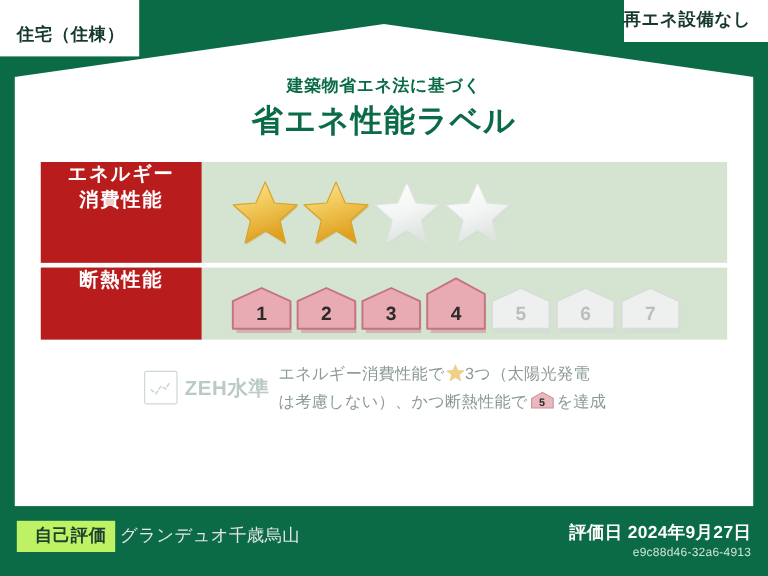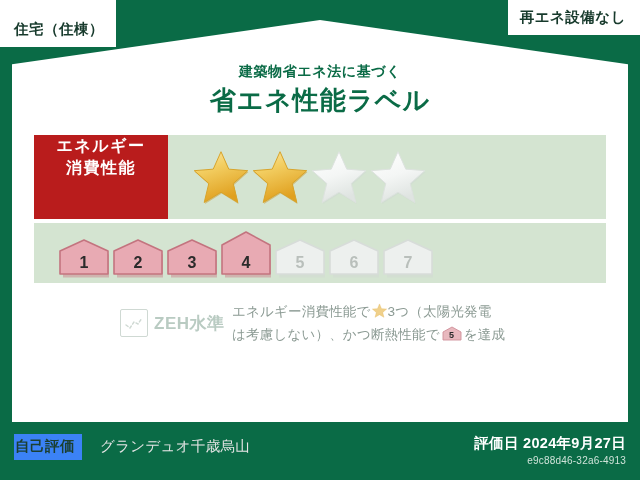--- a/index.html
+++ b/index.html
@@ -36,21 +36,21 @@
     line-height: 35px;
     white-space: nowrap;
     z-index: 6;
   }
   #tag-left {
     left: 0;
     padding: 12px 12px 0 14px;
   }
   #tag-right {
     right: 0;
-    padding: 0 14px 0 12px;
+    padding: 0 14px 0 0;
   }
 
   
   #panel {
     position: absolute;
     left: 12px;
     top: 20px;
     width: 616px;
     height: 402px;
     background: #ffffff;
@@ -210,26 +210,26 @@
     position: absolute;
     left: 0;
     top: 424px;
     width: 640px;
     height: 56px;
   }
   #self-eval-badge {
     position: absolute;
     left: 14px;
     top: 10px;
-    background: #3b82f6;
+    background: #bef264;
     color: #1b3f31;
     font-size: 14.5px;
     font-weight: bold;
     letter-spacing: 0.5px;
-    padding: 3px 7px 4px 1px;
+    padding: 3px 7px 4px 15px;
     white-space: nowrap;
   }
   #building-name {
     position: absolute;
     left: 100px;
     top: 13px;
     color: #e5e5e5;
     font-size: 14.5px;
     letter-spacing: 0.3px;
     white-space: nowrap;
@@ -317,20 +317,23 @@
                     </linearGradient>
                   </defs>
                   <polygon points="32,3 40.6,22.3 61.6,24 45.5,38.2 50.6,59.2 32,47.8 13.4,59.2 18.5,38.2 2.4,24 23.4,22.3" transform="translate(0.8,1.6)" fill="#cfd6d2" opacity="0.45"></polygon>
                   <polygon points="32,3 40.6,22.3 61.6,24 45.5,38.2 50.6,59.2 32,47.8 13.4,59.2 18.5,38.2 2.4,24 23.4,22.3" fill="url(#sg3)" stroke="#dde2df" stroke-width="1.1" stroke-linejoin="round"></polygon>
                 </svg></span>
             </div>
         </div>
       </div>
 
       <div id="row-insul" class="metric-row">
+        <div class="metric-label">
+          <span class="ml-line">断熱性能</span>
+        </div>
         <div class="metric-value">
           <div class="houses-wrap" id="houses-wrap">
               <div class="house on">
                 <svg viewBox="0 0 52 40" width="52" height="40" aria-hidden="true">
                   <polygon points="3,14 26,3 49,14 49,37 3,37" fill="#c9848e" transform="translate(2,2.4)" opacity="0.5"></polygon>
                   <polygon points="2,13 26,2 50,13 50,36 2,36" fill="#e8aab3" stroke="#c3747f" stroke-width="1.6" stroke-linejoin="round"></polygon>
                 </svg>
                 <span class="hnum">1</span>
               </div>
               <div class="house on">

